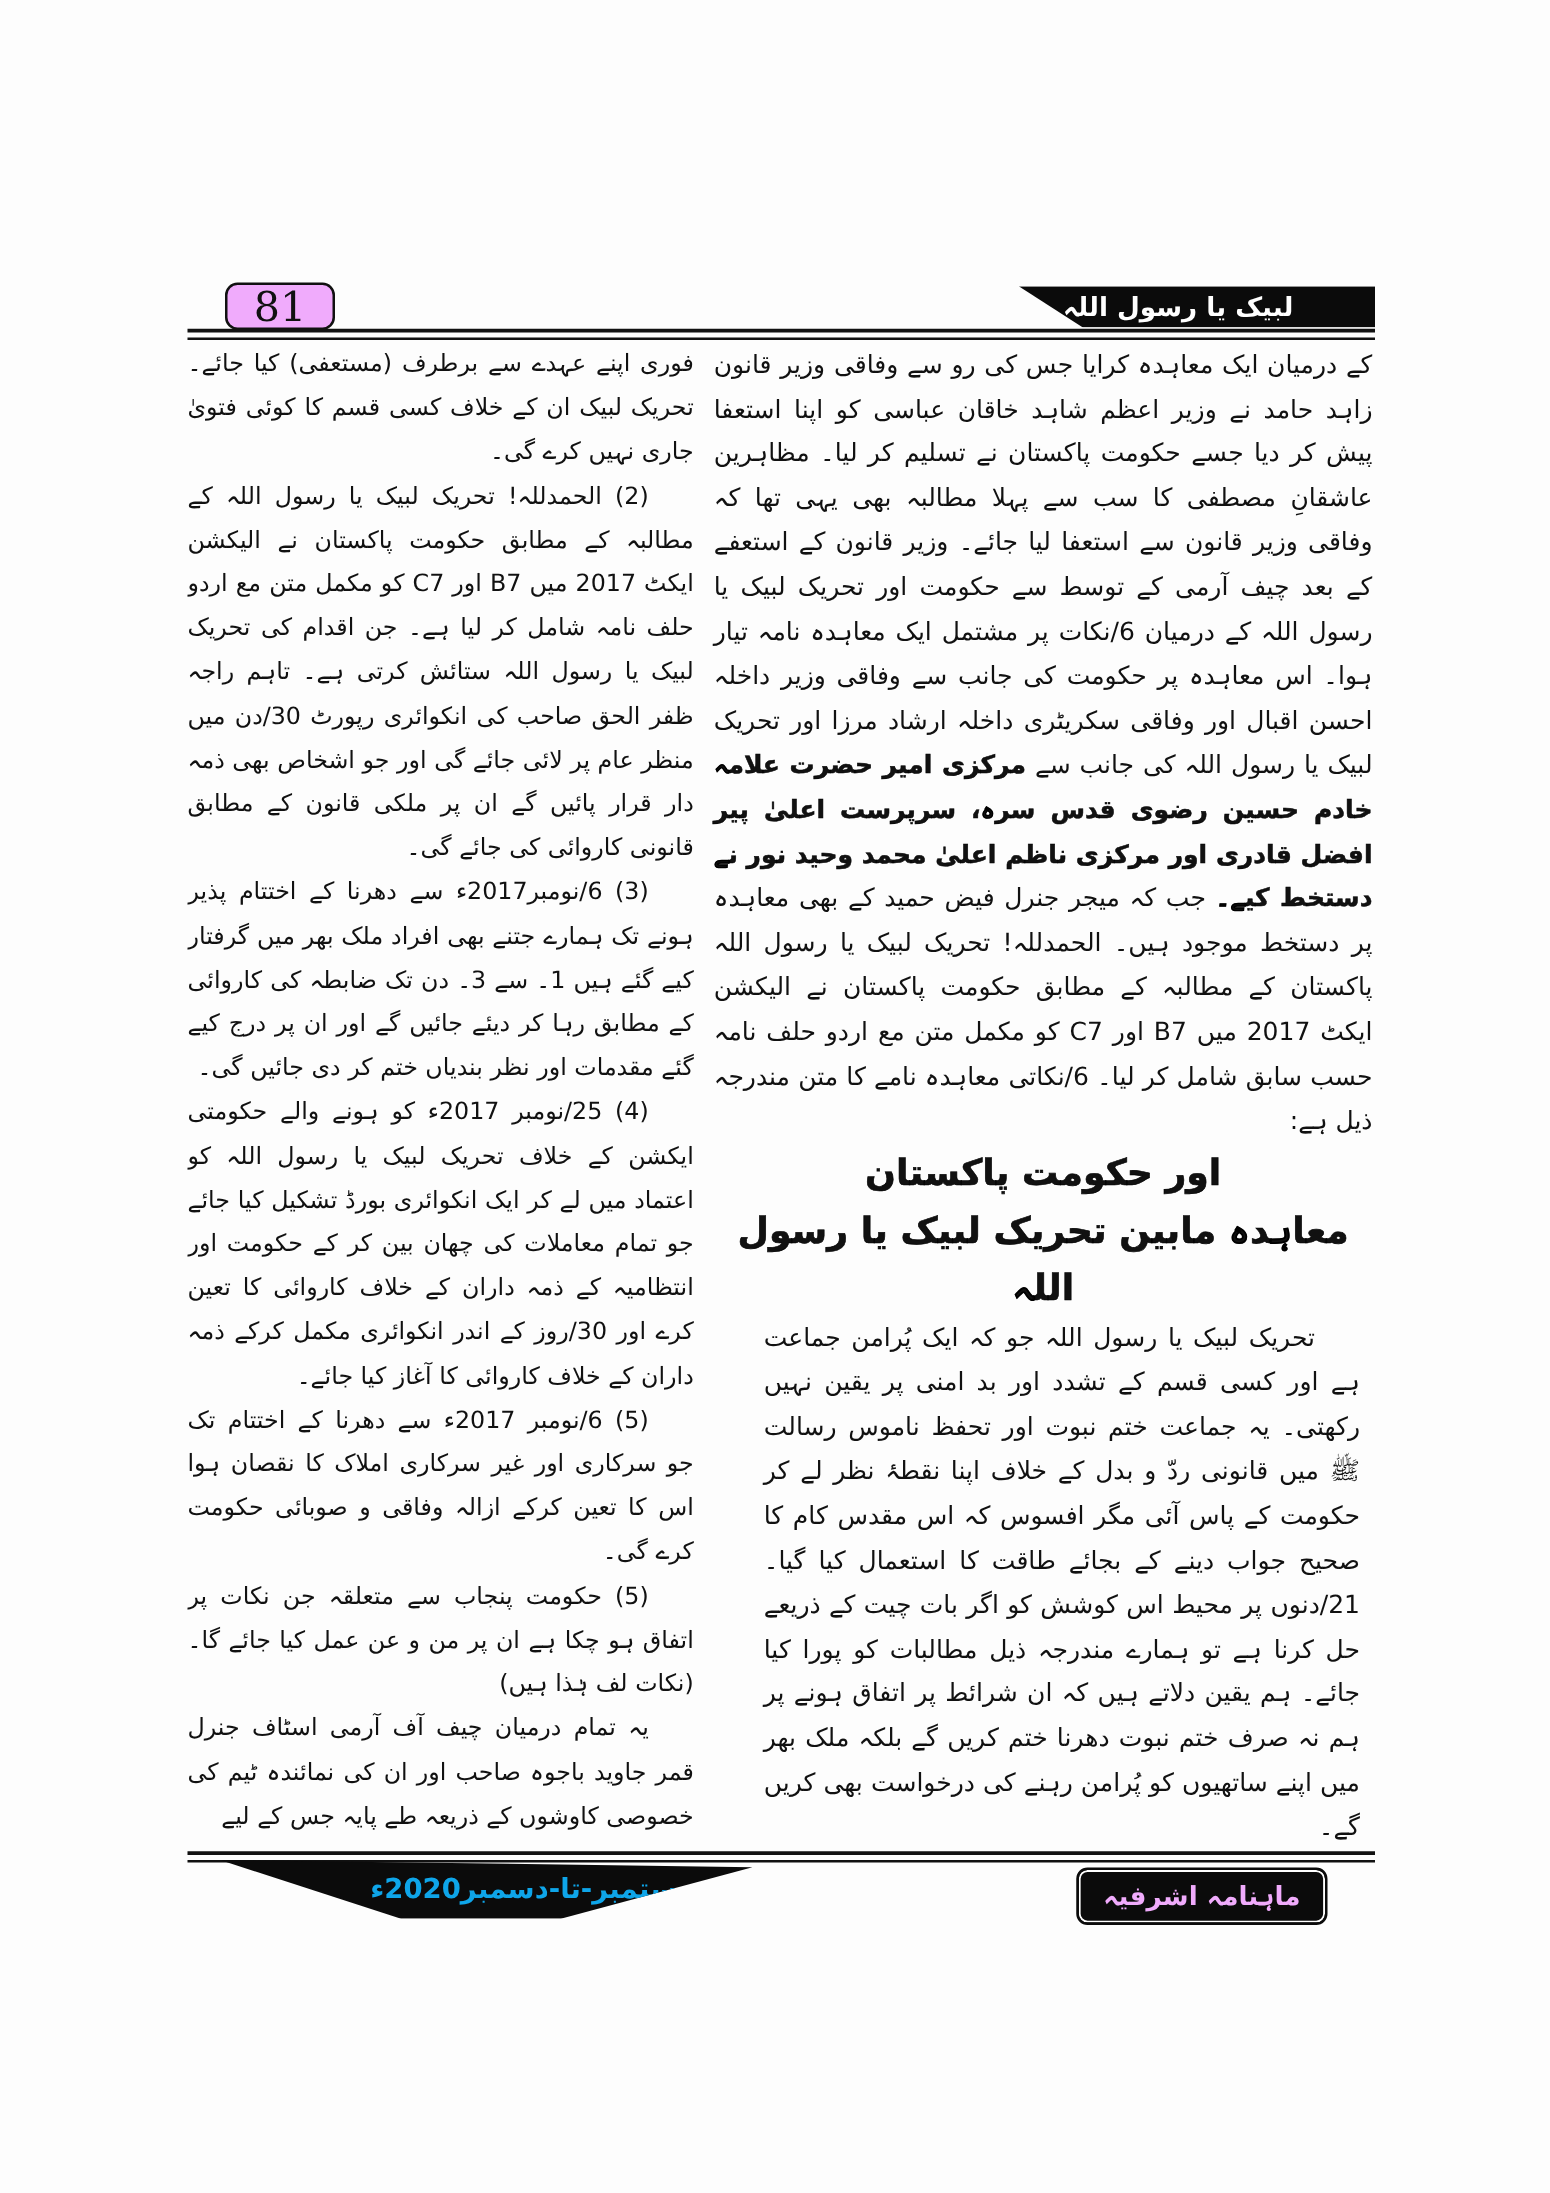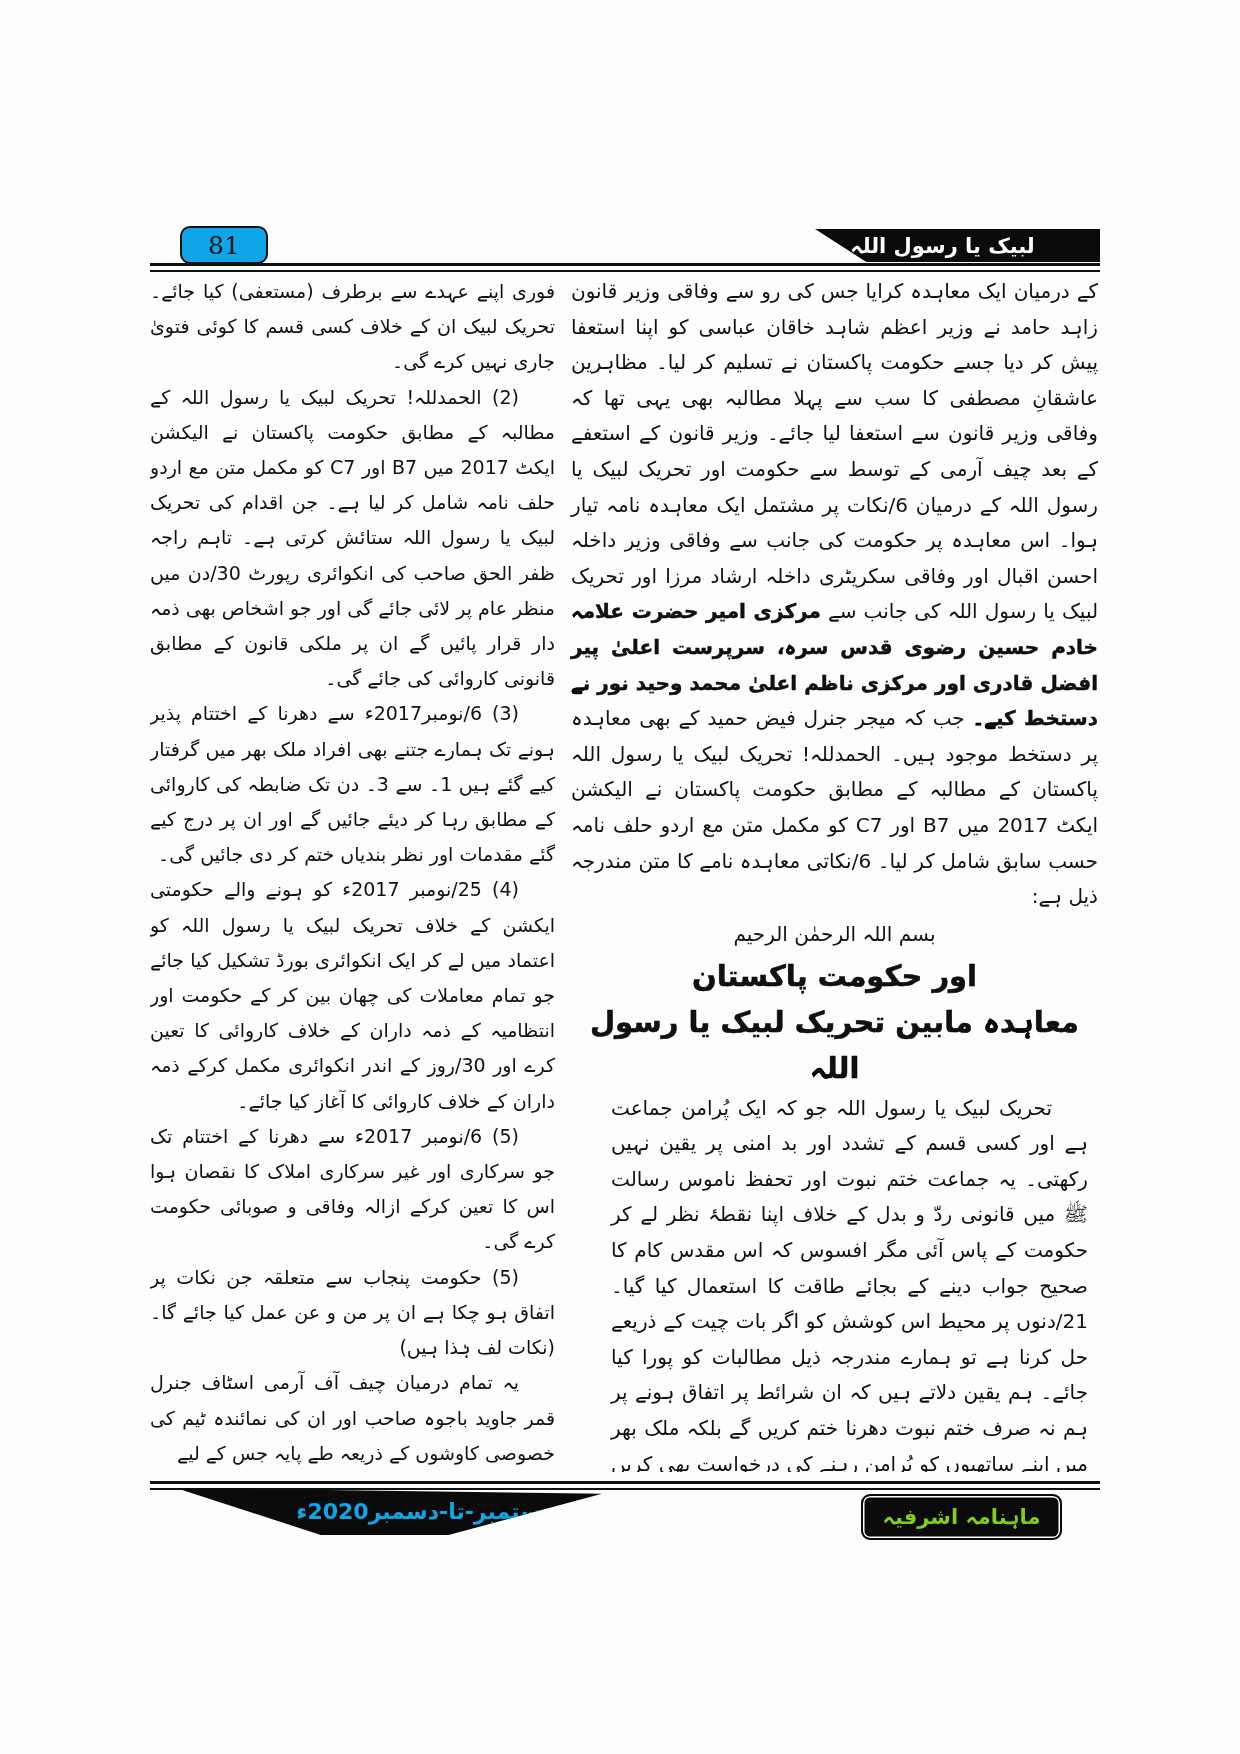--- a/index.html
+++ b/index.html
@@ -11,24 +11,24 @@
     font-family:"DejaVu Sans",sans-serif;
     color:#111;
     direction:rtl;
     overflow:hidden;
   }
   
   .page-number-box{
     position:absolute;left:180px;top:226px;
     width:84px;height:34px;
     border:2.5px solid #111;border-radius:10px;
-    background:#0ea5e9;
+    background:#f0abfc;
     display:flex;align-items:center;justify-content:center;
     font-family:"DejaVu Serif",serif;
-    font-size:25px;line-height:1;
+    font-size:33px;line-height:1;
     direction:ltr;
   }
   .header-banner{
     position:absolute;right:140px;top:229px;
     width:285px;height:33px;
     background:#0b0b0b;
     clip-path:polygon(0% 0%,100% 0%,100% 100%,18% 100%);
     color:#fff;
     display:flex;align-items:center;justify-content:center;
     padding-right:30px;box-sizing:border-box;
@@ -78,21 +78,21 @@
     clip-path:polygon(0% 2%,100% 14%,64% 100%,34% 100%);
     color:#0ea5e9;
     display:flex;align-items:center;justify-content:center;
     padding-left:60px;box-sizing:border-box;
     font-size:22px;font-weight:bold;
   }
   .footer-magazine-banner{
     position:absolute;left:861px;top:1494px;
     width:197px;height:42px;
     background:#0b0b0b;border-radius:9px;
-    color:#84cc16;
+    color:#f0abfc;
     display:flex;align-items:center;justify-content:center;
     font-size:21px;font-weight:bold;
     border:2px solid #0b0b0b;box-shadow:0 0 0 1.5px #fff inset;
   }
 </style>
 </head>
 <body>
 
 <div class="page">
 
@@ -105,21 +105,20 @@
   <div class="header-rule"></div>
 
   <div class="columns">
 
     <section class="col right-col">
       <p>
         <span>کے درمیان ایک معاہدہ کرایا جس کی رو سے وفاقی وزیر قانون زاہد حامد نے وزیر اعظم شاہد خاقان عباسی کو اپنا استعفا پیش کر دیا جسے حکومت پاکستان نے تسلیم کر لیا۔ مظاہرین عاشقانِ مصطفی کا سب سے پہلا مطالبہ بھی یہی تھا کہ وفاقی وزیر قانون سے استعفا لیا جائے۔ وزیر قانون کے استعفے کے بعد چیف آرمی کے توسط سے حکومت اور تحریک لبیک یا رسول اللہ کے درمیان 6/نکات پر مشتمل ایک معاہدہ نامہ تیار ہوا۔ اس معاہدہ پر حکومت کی جانب سے وفاقی وزیر داخلہ احسن اقبال اور وفاقی سکریٹری داخلہ ارشاد مرزا اور تحریک لبیک یا رسول اللہ کی جانب سے</span>
         <span class="signatories">مرکزی امیر حضرت علامہ خادم حسین رضوی قدس سرہ، سرپرست اعلیٰ پیر افضل قادری اور مرکزی ناظم اعلیٰ محمد وحید نور نے دستخط کیے۔</span>
         <span>جب کہ میجر جنرل فیض حمید کے بھی معاہدہ پر دستخط موجود ہیں۔ الحمدللہ! تحریک لبیک یا رسول اللہ پاکستان کے مطالبہ کے مطابق حکومت پاکستان نے الیکشن ایکٹ 2017 میں B7 اور C7 کو مکمل متن مع اردو حلف نامہ حسب سابق شامل کر لیا۔ 6/نکاتی معاہدہ نامے کا متن مندرجہ ذیل ہے:</span>
       </p>
-      <p class="bismillah">بسم اللہ الرحمٰن الرحیم</p>
       <p class="heading">اور حکومت پاکستان</p>
       <p class="heading">معاہدہ مابین تحریک لبیک یا رسول اللہ</p>
       <p class="agreement indent">تحریک لبیک یا رسول اللہ جو کہ ایک پُرامن جماعت ہے اور کسی قسم کے تشدد اور بد امنی پر یقین نہیں رکھتی۔ یہ جماعت ختم نبوت اور تحفظ ناموس رسالت ﷺ میں قانونی ردّ و بدل کے خلاف اپنا نقطۂ نظر لے کر حکومت کے پاس آئی مگر افسوس کہ اس مقدس کام کا صحیح جواب دینے کے بجائے طاقت کا استعمال کیا گیا۔ 21/دنوں پر محیط اس کوشش کو اگر بات چیت کے ذریعے حل کرنا ہے تو ہمارے مندرجہ ذیل مطالبات کو پورا کیا جائے۔ ہم یقین دلاتے ہیں کہ ان شرائط پر اتفاق ہونے پر ہم نہ صرف ختم نبوت دھرنا ختم کریں گے بلکہ ملک بھر میں اپنے ساتھیوں کو پُرامن رہنے کی درخواست بھی کریں گے۔</p>
 
     </section>
 
     <section class="col left-col">
       <p>فوری اپنے عہدے سے برطرف (مستعفی) کیا جائے۔ تحریک لبیک ان کے خلاف کسی قسم کا کوئی فتویٰ جاری نہیں کرے گی۔</p>
       <p class="indent">(2) الحمدللہ! تحریک لبیک یا رسول اللہ کے مطالبہ کے مطابق حکومت پاکستان نے الیکشن ایکٹ 2017 میں B7 اور C7 کو مکمل متن مع اردو حلف نامہ شامل کر لیا ہے۔ جن اقدام کی تحریک لبیک یا رسول اللہ ستائش کرتی ہے۔ تاہم راجہ ظفر الحق صاحب کی انکوائری رپورٹ 30/دن میں منظر عام پر لائی جائے گی اور جو اشخاص بھی ذمہ دار قرار پائیں گے ان پر ملکی قانون کے مطابق قانونی کاروائی کی جائے گی۔</p>
       <p class="indent">(3) 6/نومبر2017ء سے دھرنا کے اختتام پذیر ہونے تک ہمارے جتنے بھی افراد ملک بھر میں گرفتار کیے گئے ہیں 1۔ سے 3۔ دن تک ضابطہ کی کاروائی کے مطابق رہا کر دیئے جائیں گے اور ان پر درج کیے گئے مقدمات اور نظر بندیاں ختم کر دی جائیں گی۔</p>

